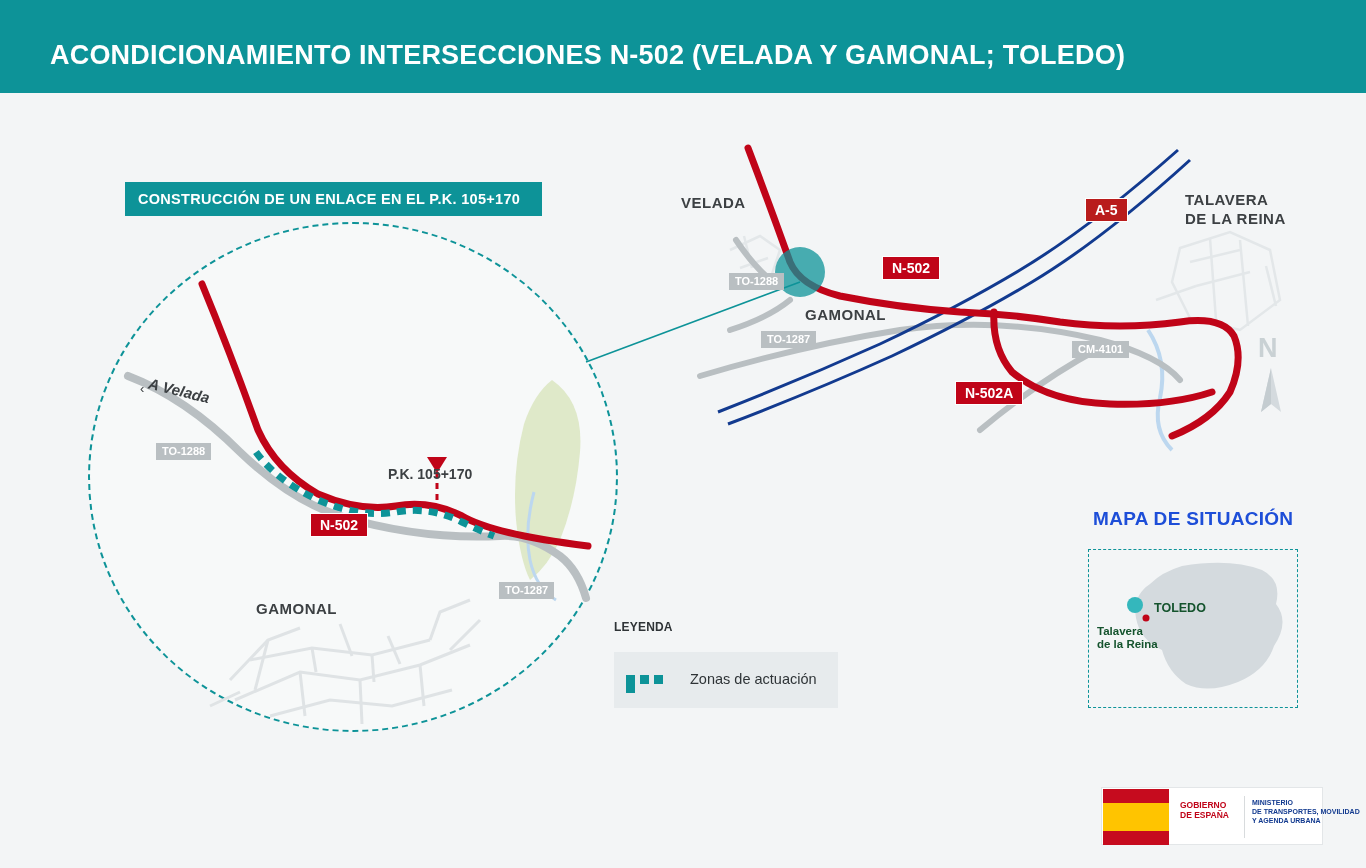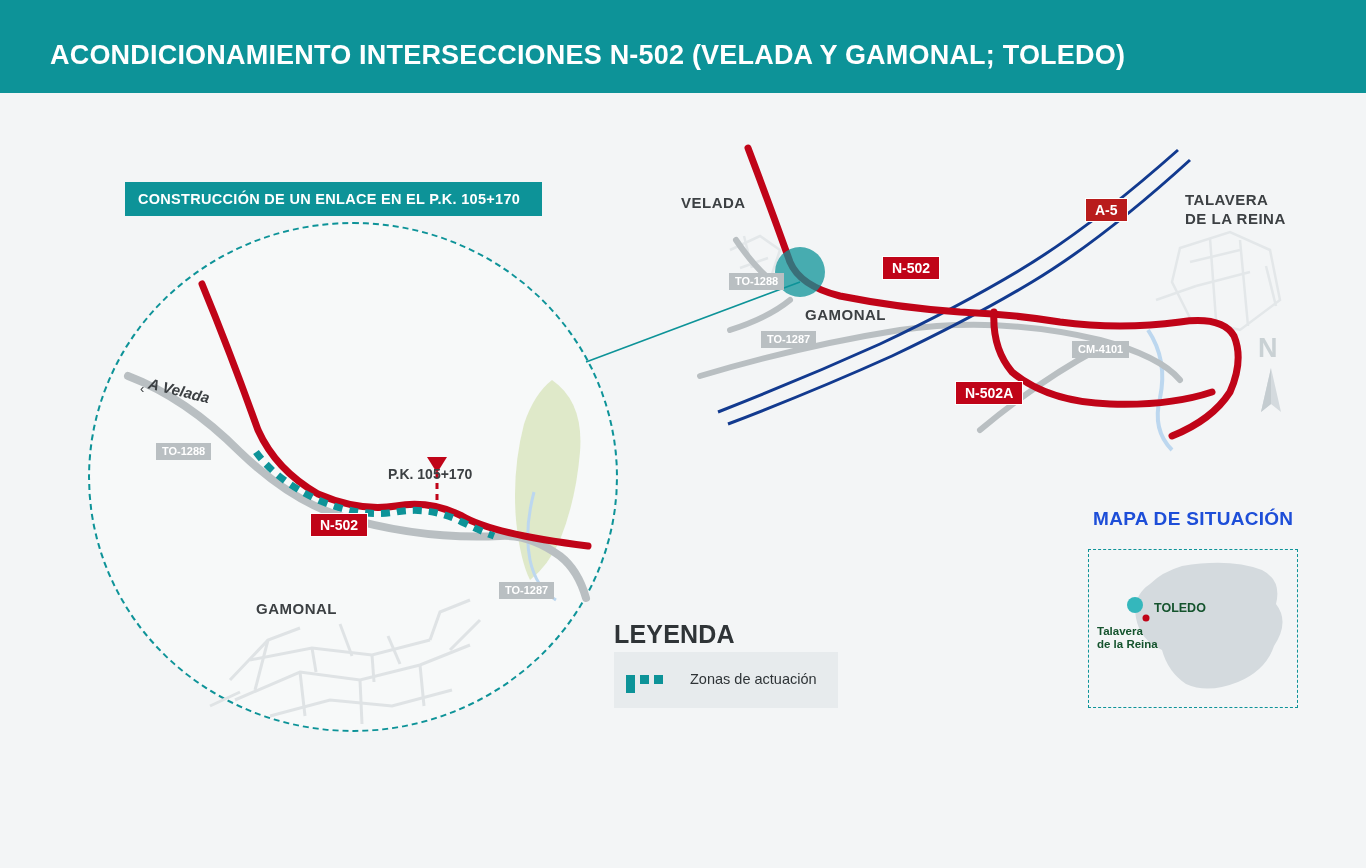--- a/index.html
+++ b/index.html
@@ -51,21 +51,21 @@
   }
   .badge-red{background:#c00418;border:1.5px solid #ffffff;}
   .badge-grey{background:#b9bfc2;font-size:11px;padding:3px 6px;margin-left:16px;}
   .badge-blue{background:#b91c1c;border:1.5px solid #ffffff;}
 
   .map-text{position:absolute;font-weight:bold;color:#3c4043;white-space:nowrap;}
 
   
   .legend-title{
     position:absolute;left:614px;top:620px;
-    font-size:25px;font-weight:bold;color:#2f3437;letter-spacing:0.2px;
+    font-size:12px;font-weight:bold;color:#2f3437;letter-spacing:0.2px;
   }
   .legend-box{
     position:absolute;left:614px;top:652px;width:224px;height:56px;
     background:#e7ebed;
     text-align:center;
   }
   .legend-dashes{
     position:absolute;left:12px;top:23px;width:52px;height:9px;
   }
   .legend-dashes i{
@@ -236,14 +236,29 @@
   </div>
 
   <div class="situation-title">MAPA DE SITUACIÓN</div>
   <div class="situation-box"></div>
   <div class="sit-label" style="left:1154px;top:601px;font-size:12.5px;">TOLEDO</div>
   <div class="sit-label" style="left:1097px;top:625px;line-height:13px;">
     <span>Talavera</span><br>
     <span>de la Reina</span>
   </div>
 
+  <div class="gob-logo">
+    <div class="gob-flag">
+      <div class="gob-flag-yellow"></div>
+    </div>
+    <div class="gob-text1">
+      <span>GOBIERNO</span><br>
+      <span>DE ESPAÑA</span>
+    </div>
+    <div class="gob-sep"></div>
+    <div class="gob-text2">
+      <span>MINISTERIO</span><br>
+      <span>DE TRANSPORTES, MOVILIDAD</span><br>
+      <span>Y AGENDA URBANA</span>
+    </div>
+  </div>
 
 </div>
 
 </body></html>

